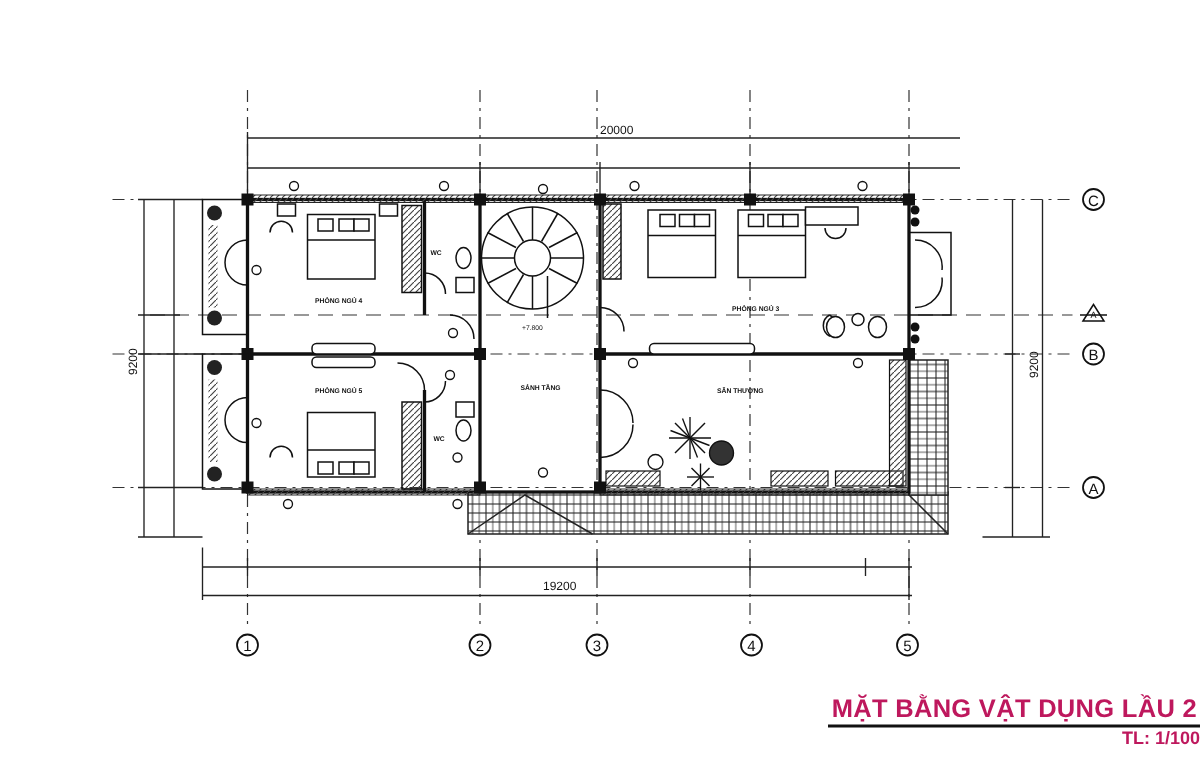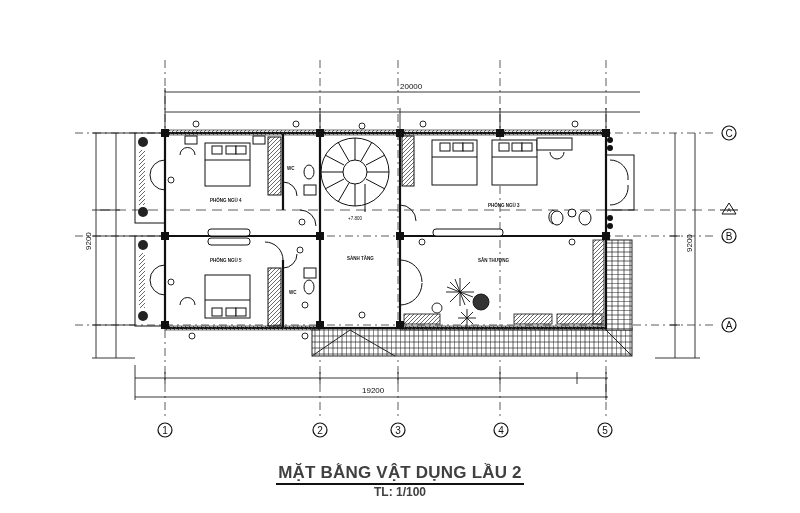--- a/index.html
+++ b/index.html
@@ -1,18 +1,18 @@
 <!DOCTYPE html>
 <html><head>
 <meta charset="utf-8">
 <style>
   html, body { margin:0; padding:0; background:#ffffff; }
   body { width:800px; height:513px; position:relative; overflow:hidden; font-family:"Liberation Sans", sans-serif; }
   #plan { position:absolute; left:0; top:0; width:800px; height:513px; }
-  .title { position:absolute; left:0; width:800px; text-align:center; font-family:"Liberation Sans", sans-serif; font-weight:bold; color:#404040; }
+  .title { position:absolute; left:0; width:800px; text-align:right; font-family:"Liberation Sans", sans-serif; font-weight:bold; color:#be185d; }
   .title-main { top:463px; font-size:17px; letter-spacing:0.2px; }
   .title-main span { border-bottom:2px solid #111; padding:0 2px 1px 2px; }
   .title-scale { top:485px; font-size:12px; }
   svg text { font-family:"Liberation Sans", sans-serif; }
 </style>
 </head>
 <body>
 
 <svg id="plan" viewBox="0 0 800 513" xmlns="http://www.w3.org/2000/svg">
   <defs>

